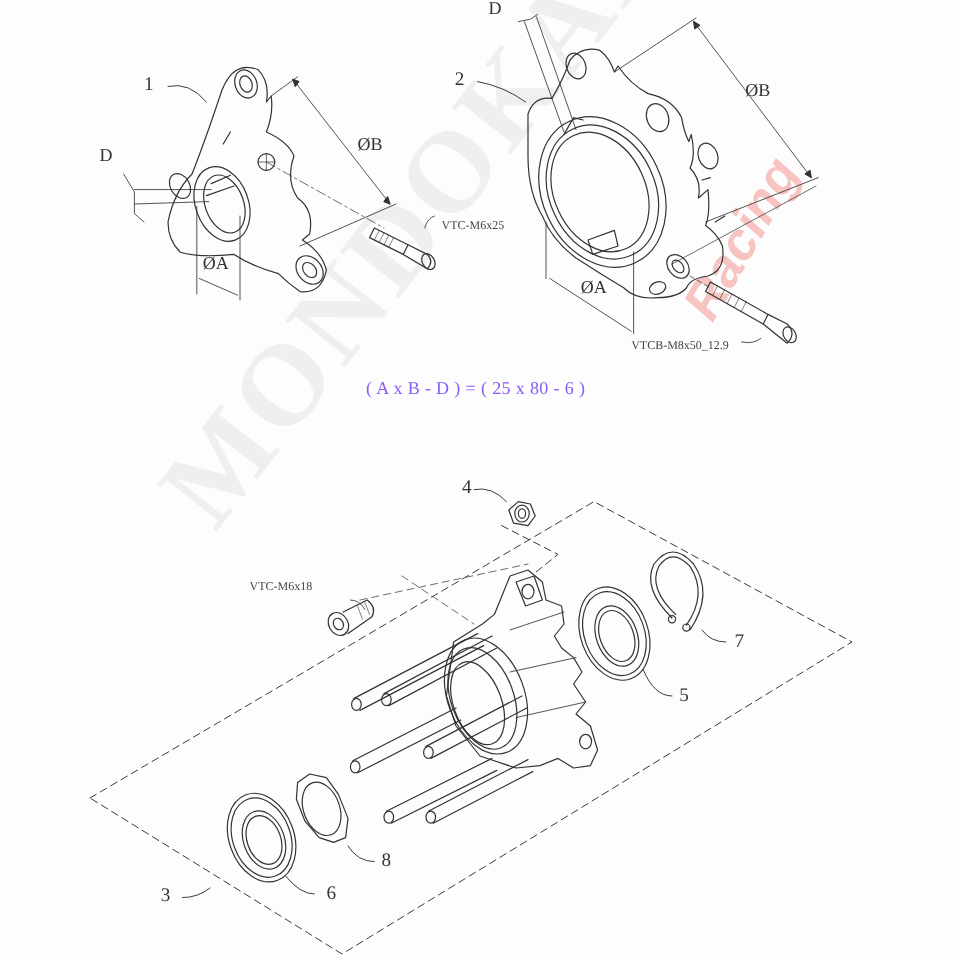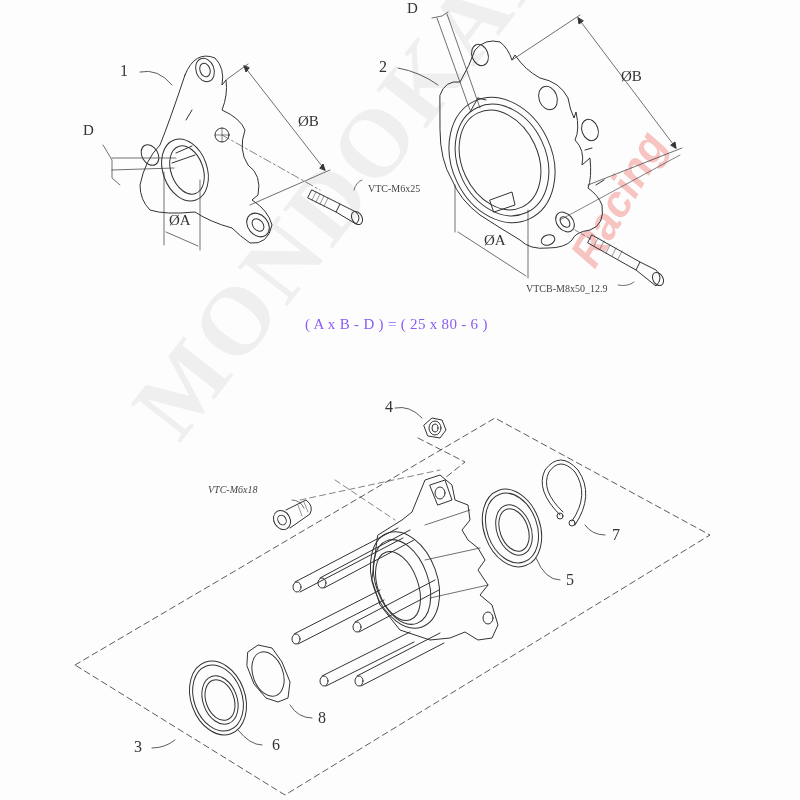--- a/index.html
+++ b/index.html
@@ -175,21 +175,21 @@
   <div class="lbl" style="left:379px;top:58px;">2</div>
   <div class="lbl" style="left:134px;top:738px;">3</div>
   <div class="lbl" style="left:385px;top:398px;">4</div>
   <div class="lbl" style="left:566px;top:571px;">5</div>
   <div class="lbl" style="left:272px;top:736px;">6</div>
   <div class="lbl" style="left:612px;top:526px;">7</div>
   <div class="lbl" style="left:318px;top:709px;">8</div>
 
   <div class="lbl small" style="left:368px;top:173px;margin-top:10px;">VTC-M6x25</div>
   <div class="lbl small" style="left:526px;top:283px;text-align:right;">VTCB-M8x50_12.9</div>
-  <div class="lbl small" style="left:208px;top:484px;font-style:italic;">VTC-M6x18</div>
+  <div class="lbl small" style="left:208px;top:484px;">VTC-M6x18</div>
 
   <div class="lbl dim" style="left:298px;top:113px;">ØB</div>
   <div class="lbl dim" style="left:169px;top:212px;">ØA</div>
   <div class="lbl dim" style="left:83px;top:122px;">D</div>
   <div class="lbl dim" style="left:621px;top:68px;">ØB</div>
   <div class="lbl dim" style="left:484px;top:232px;">ØA</div>
   <div class="lbl dim" style="left:407px;top:0px;">D</div>
 
   <div class="lbl formula" style="left:305px;top:316px;">( A x B - D ) = ( 25 x 80 - 6 )</div>
 </div>

